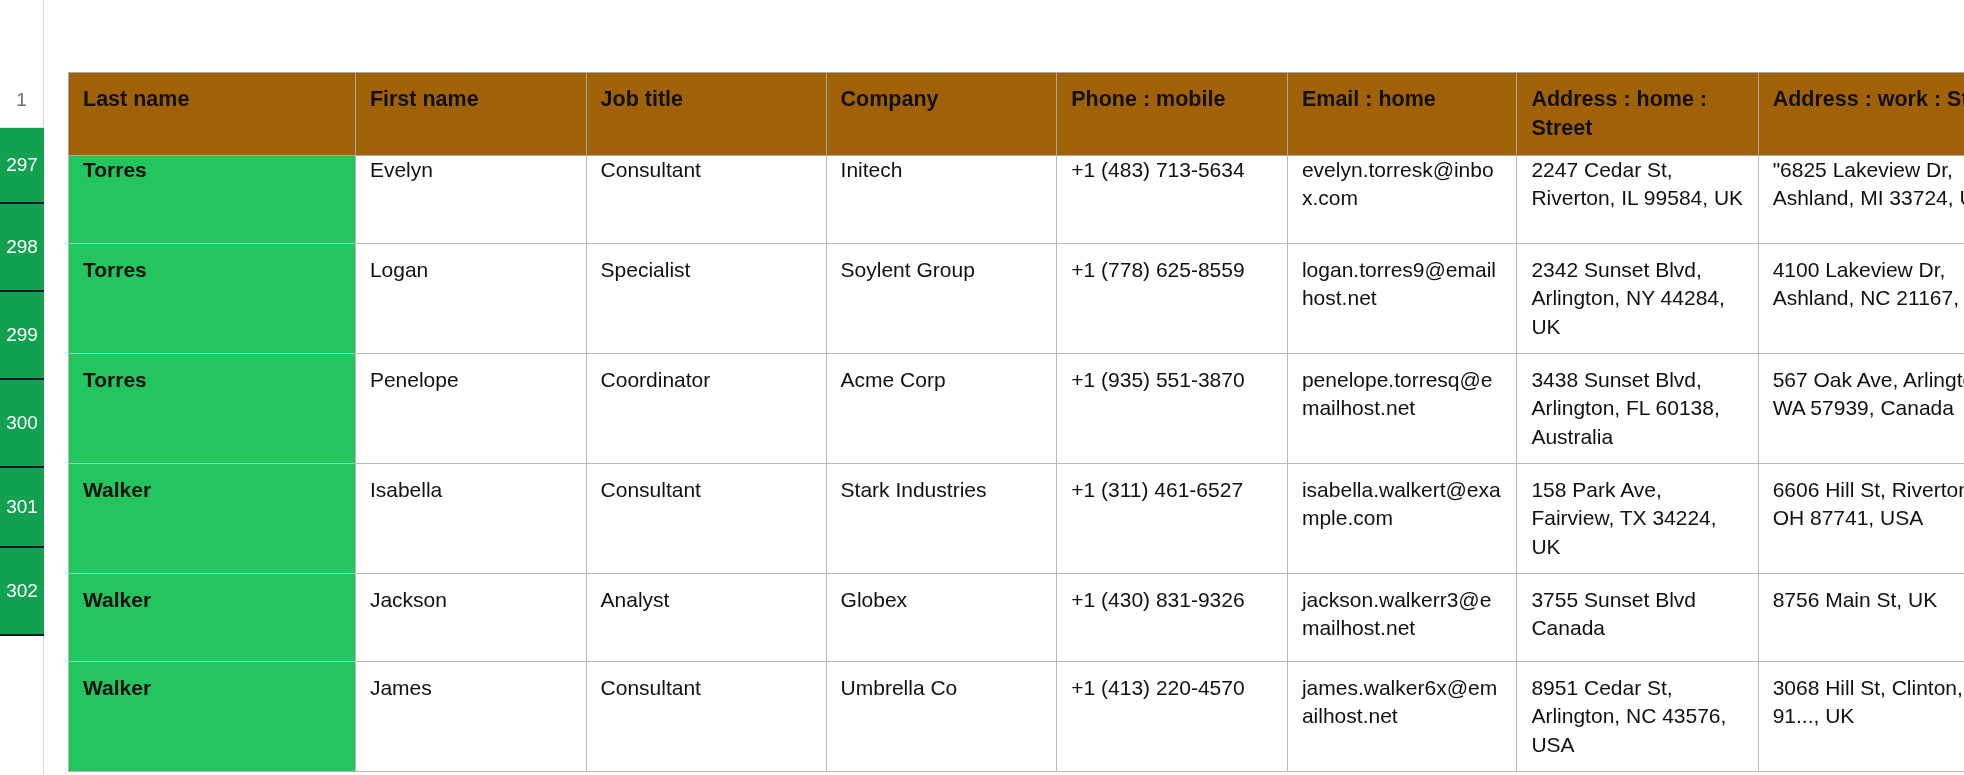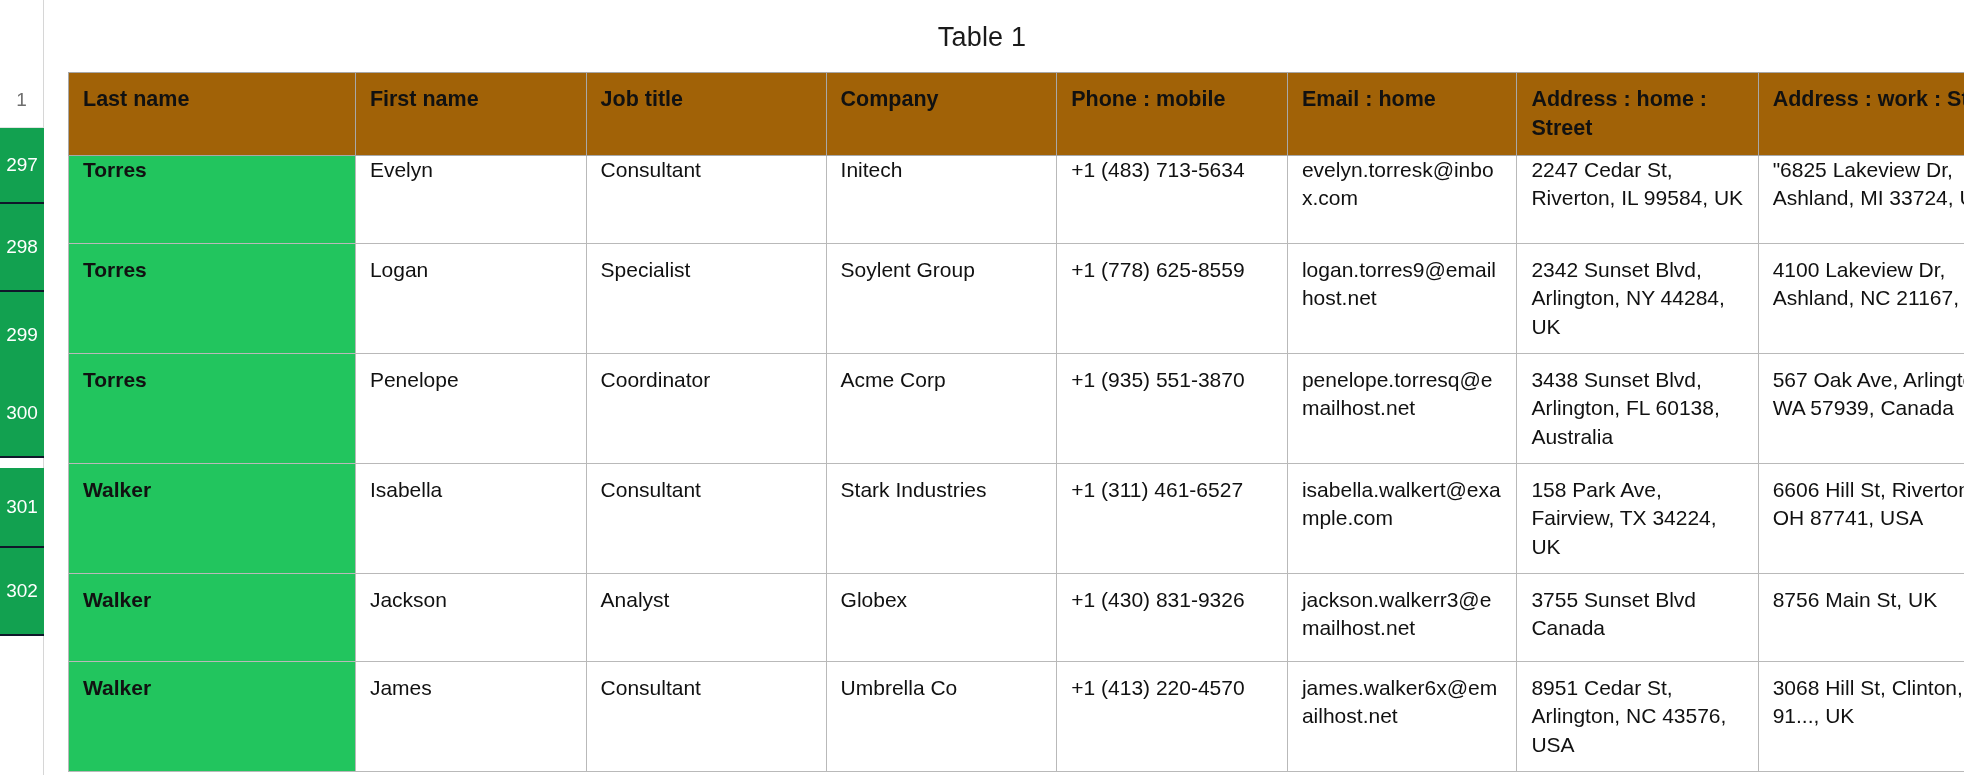--- a/index.html
+++ b/index.html
@@ -108,28 +108,27 @@
   .col-7 { width: 230px; }
 
   
   tr.clipped td { height: 64px; padding-top: 0; }
 </style>
 </head>
 <body>
 
 <div id="app">
 
-  <div class="table-title">Table 1</div>
 
   <div class="gutter">
     <div class="gutter-cell plain" style="top:72px; height:56px;">1</div>
     <div class="gutter-cell" style="top:128px; height:76px;">297</div>
     <div class="gutter-cell" style="top:204px; height:88px;">298</div>
     <div class="gutter-cell" style="top:292px; height:88px;">299</div>
-    <div class="gutter-cell" style="top:370px; height:88px;">300</div>
+    <div class="gutter-cell" style="top:380px; height:88px;">300</div>
     <div class="gutter-cell" style="top:468px; height:80px;">301</div>
     <div class="gutter-cell" style="top:548px; height:88px;">302</div>
   </div>
 
   <div class="sheet">
     <table class="grid">
       <thead>
         <tr>
           <th class="col-0">Last name</th>
           <th class="col-1">First name</th>

